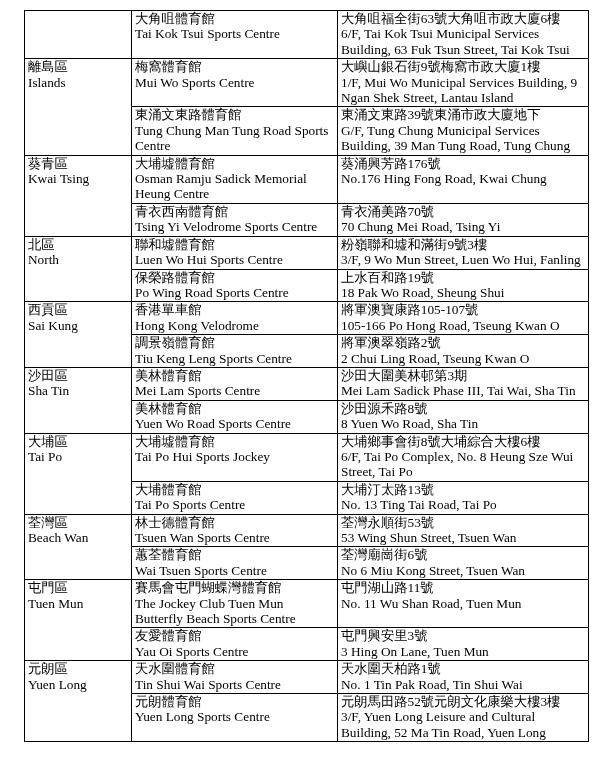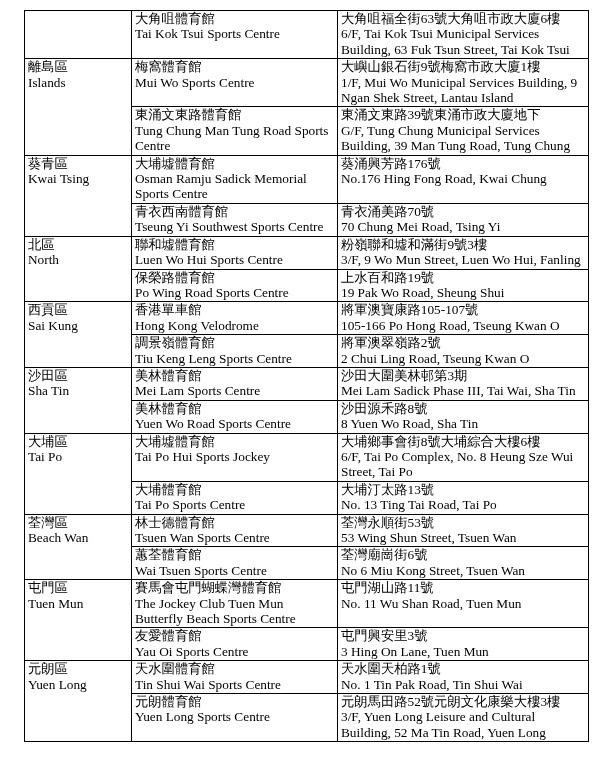--- a/index.html
+++ b/index.html
@@ -86,31 +86,31 @@
             <span class="en">G/F, Tung Chung Municipal Services Building, 39 Man Tung Road, Tung Chung</span>
           </td>
         </tr>
         <tr>
           <td rowspan="2">
             <span class="zh">葵青區</span>
             <span class="en">Kwai Tsing</span>
           </td>
           <td>
             <span class="zh">大埔墟體育館</span>
-            <span class="en">Osman Ramju Sadick Memorial Sports Centre</span>
+            <span class="en">Osman Ramju Sadick Memorial Heung Centre</span>
           </td>
           <td>
             <span class="zh">葵涌興芳路176號</span>
             <span class="en">No.176 Hing Fong Road, Kwai Chung</span>
           </td>
         </tr>
         <tr>
           <td>
             <span class="zh">青衣西南體育館</span>
-            <span class="en">Tseung Yi Southwest Sports Centre</span>
+            <span class="en">Tsing Yi Velodrome Sports Centre</span>
           </td>
           <td>
             <span class="zh">青衣涌美路70號</span>
             <span class="en">70 Chung Mei Road, Tsing Yi</span>
           </td>
         </tr>
         <tr>
           <td rowspan="2">
             <span class="zh">北區</span>
             <span class="en">North</span>
@@ -124,21 +124,21 @@
             <span class="en">3/F, 9 Wo Mun Street, Luen Wo Hui, Fanling</span>
           </td>
         </tr>
         <tr>
           <td>
             <span class="zh">保榮路體育館</span>
             <span class="en">Po Wing Road Sports Centre</span>
           </td>
           <td>
             <span class="zh">上水百和路19號</span>
-            <span class="en">19 Pak Wo Road, Sheung Shui</span>
+            <span class="en">18 Pak Wo Road, Sheung Shui</span>
           </td>
         </tr>
         <tr>
           <td rowspan="2">
             <span class="zh">西貢區</span>
             <span class="en">Sai Kung</span>
           </td>
           <td>
             <span class="zh">香港單車館</span>
             <span class="en">Hong Kong Velodrome</span>

